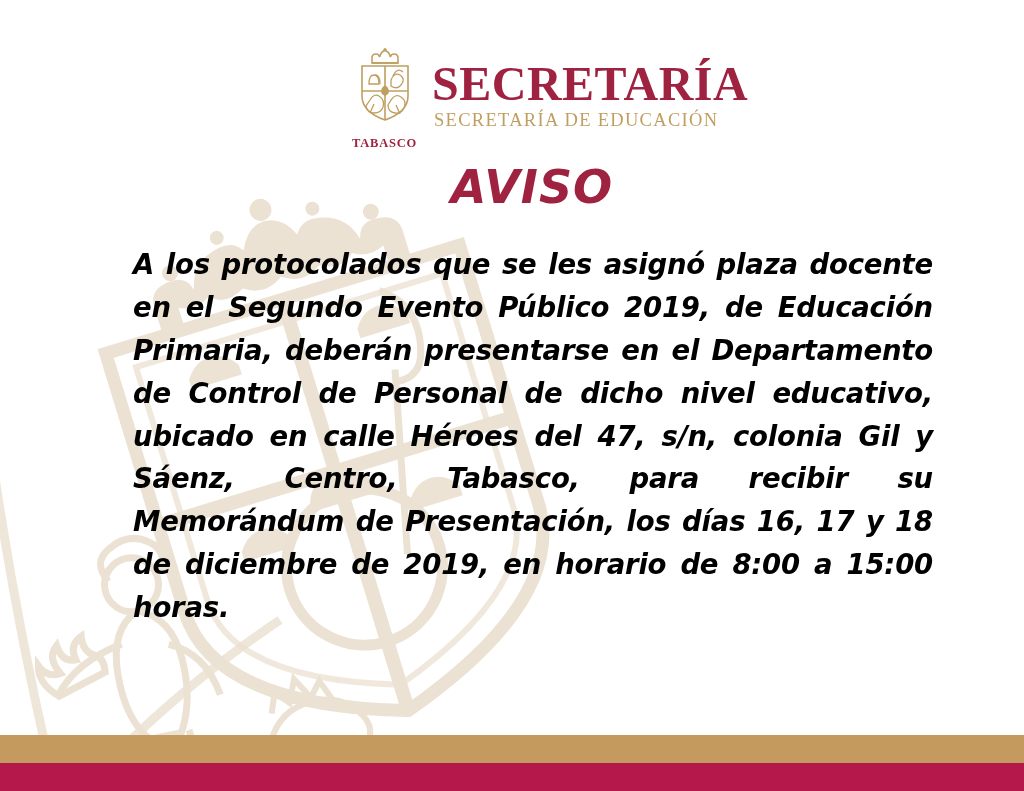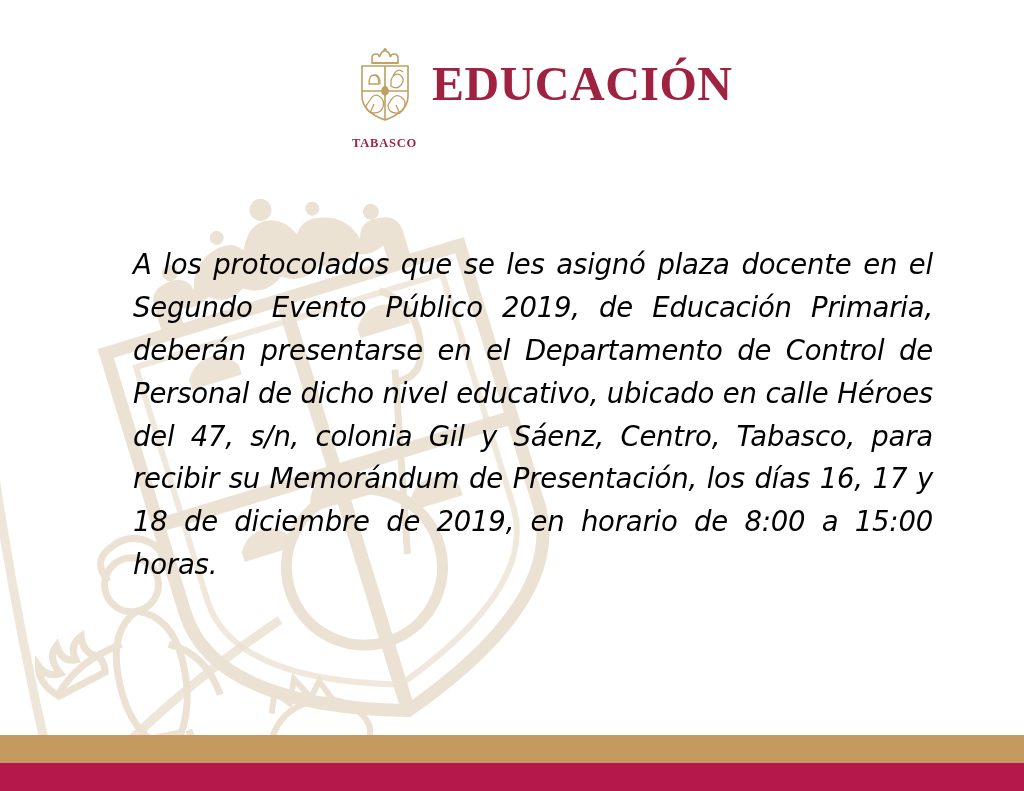--- a/index.html
+++ b/index.html
@@ -104,21 +104,21 @@
 
   
   .notice-body {
     position: absolute;
     left: 133px;
     top: 243px;
     width: 800px;
     z-index: 3;
     font-family: "DejaVu Sans", sans-serif;
     font-size: 27.5px;
-    font-weight: 400;
+    font-weight: 700;
     font-style: italic;
     line-height: 1.56;
     color: #000000;
     text-align: justify;
     text-justify: inter-word;
     letter-spacing: -0.2px;
   }
   .notice-body p { margin: 0; }
   .notice-body p::after {
     content: "";
@@ -242,24 +242,26 @@
           <path d="M44 57 l4 9"></path>
         </g>
 
         <g fill="#bf9f60">
           <path d="M30 40 q3 -5 6 0 q3 5 -3 8 q-6 -3 -3 -8 z"></path>
         </g>
       </svg>
       <div class="crest-word">TABASCO</div>
     </div>
     <div class="logo-text">
-      <div class="logo-main">EDUCACIÓN</div>
+      <div class="logo-main">SECRETARÍA</div>
+      <div class="logo-sub">SECRETARÍA DE EDUCACIÓN</div>
     </div>
   </div>
 
+  <div class="aviso-title">AVISO</div>
 
   <div class="notice-body">
     <p>A los protocolados que se les asignó plaza docente en el Segundo Evento Público 2019, de Educación Primaria, deberán presentarse en el Departamento de Control de Personal de dicho nivel educativo, ubicado en calle Héroes del 47, s/n, colonia Gil y Sáenz, Centro, Tabasco, para recibir su Memorándum de Presentación, los días 16, 17 y 18 de diciembre de 2019, en horario de 8:00 a 15:00 horas.</p>
   </div>
 
   <div class="band-gold"></div>
   <div class="band-crimson"></div>
 
 </div>
 

